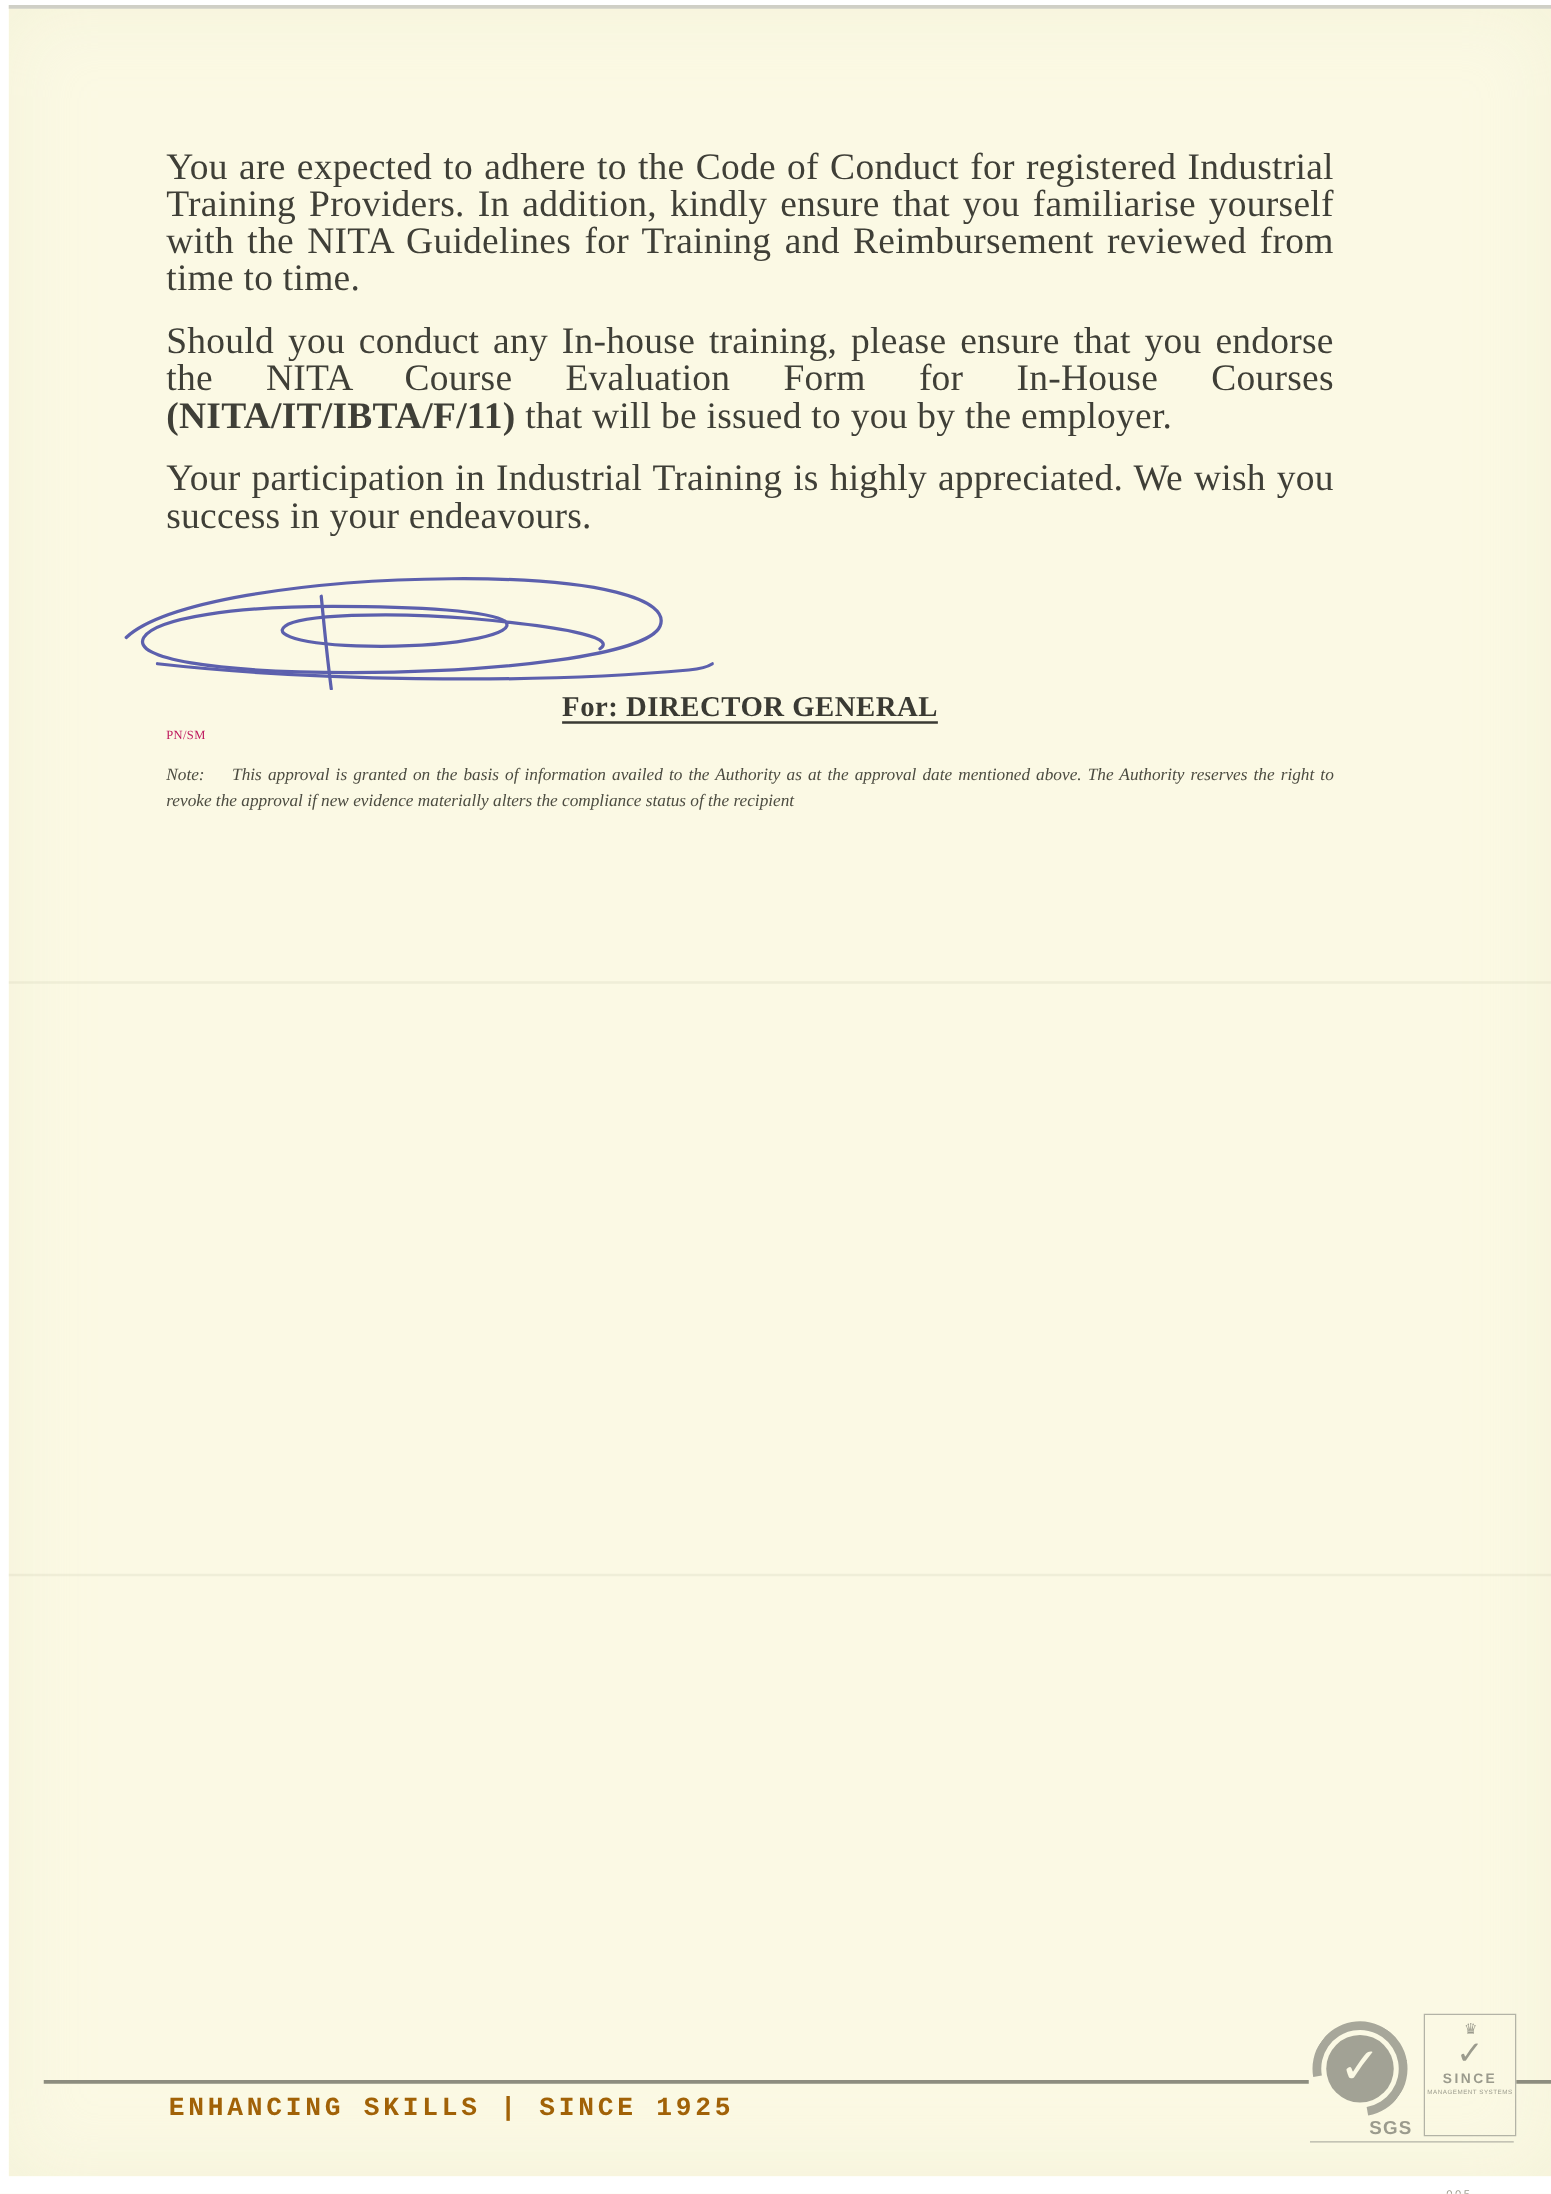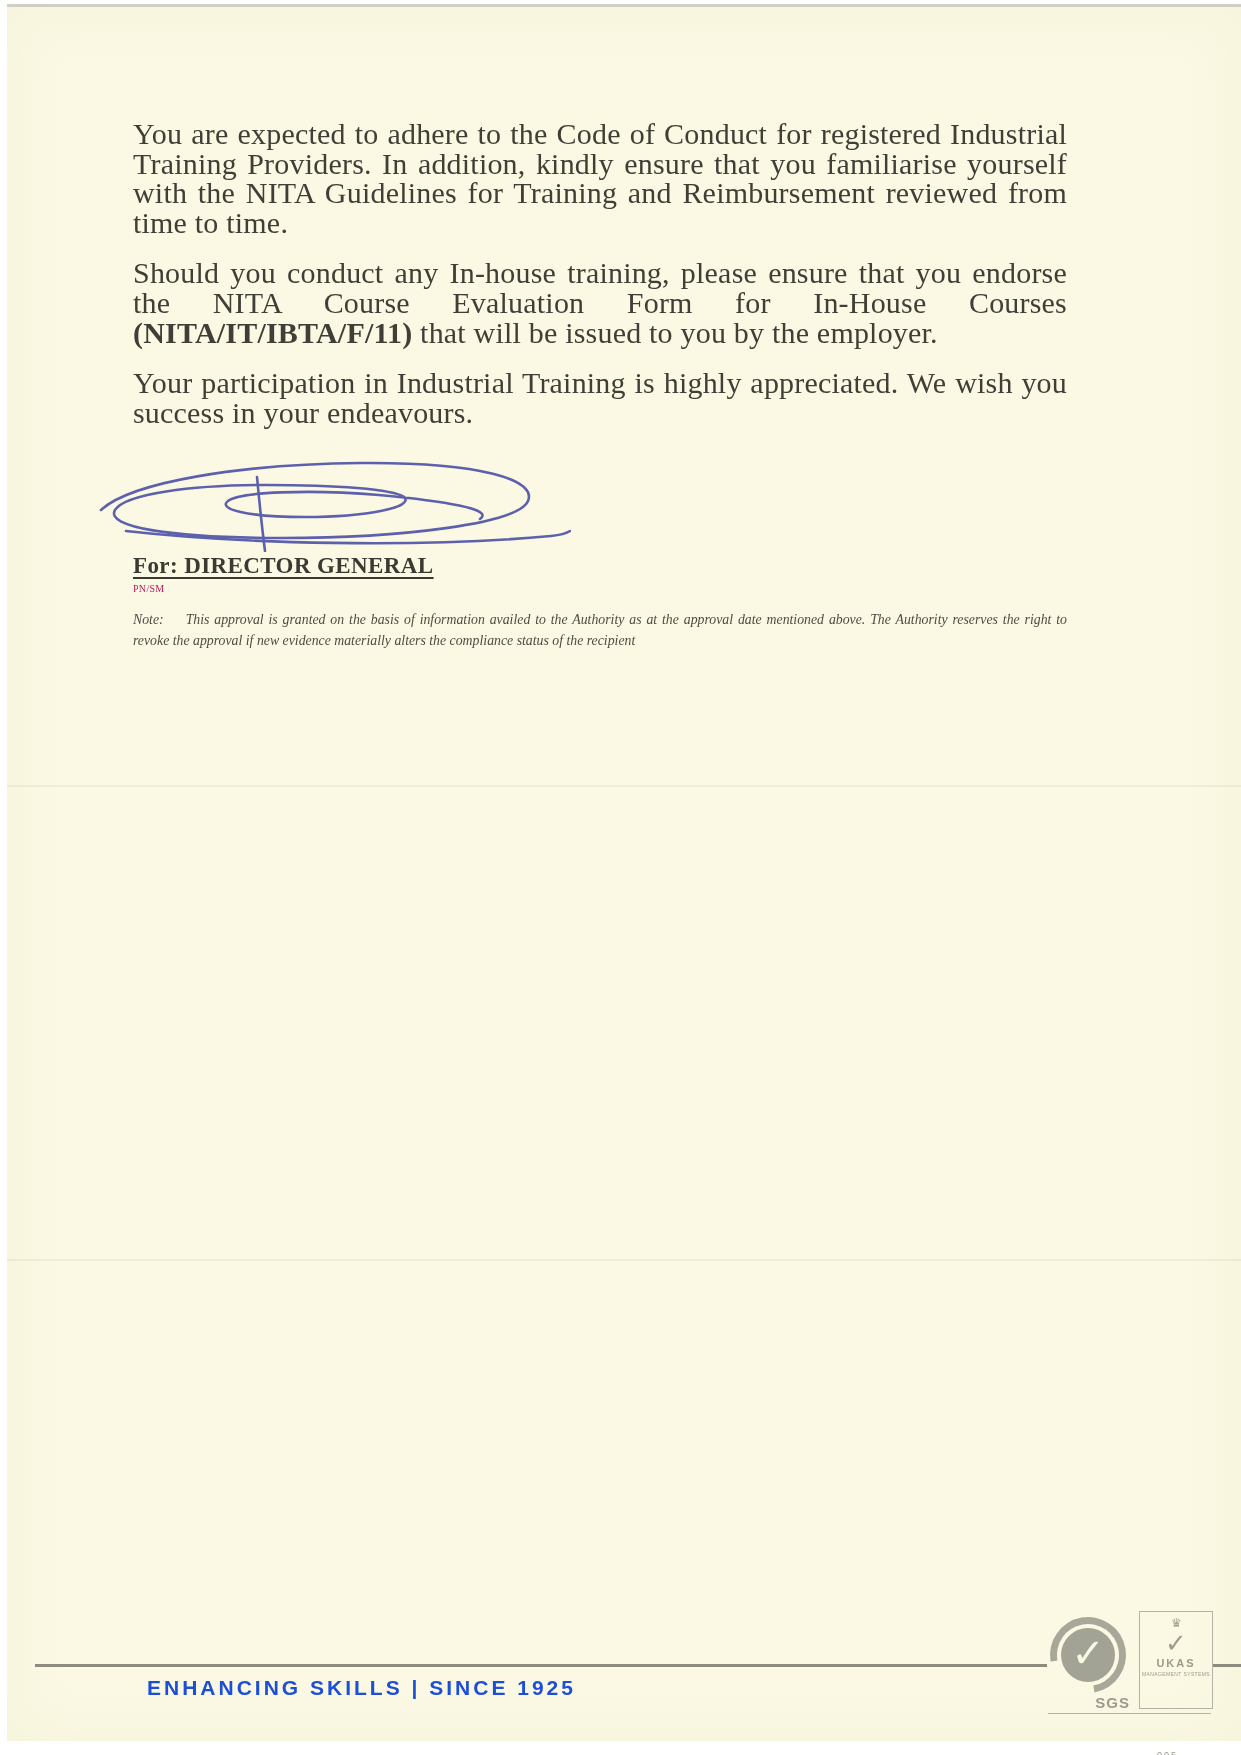--- a/index.html
+++ b/index.html
@@ -48,20 +48,21 @@
   .sig-name{
     font-size:23px;font-weight:bold;color:#3a3a33;
     margin-top:2px;letter-spacing:.3px;
   }
   .sig-title{
     font-size:23px;font-weight:bold;color:#3a3a33;
     text-decoration:underline;
     text-underline-offset:4px;
     letter-spacing:.4px;
     margin-top:1px;
+    text-align:center;
   }
   .sig-ref{
     font-size:10px;color:#be185d;margin-top:4px;letter-spacing:.3px;
   }
 
   .note{
     margin-top:16px;
     font-size:13.8px;
     font-style:italic;
     line-height:1.5;
@@ -75,26 +76,26 @@
   .footer{
     position:absolute;left:0;right:0;bottom:0;height:132px;
   }
   .rule{
     position:absolute;top:55px;height:3px;
     background:#8d8d7f;
   }
   .rule.left-seg{left:28px;width:1012px;}
   .rule.right-seg{right:0;width:28px;}
   .tagline{
-    position:absolute;left:140px;top:67px;
-    font-family:Liberation Sans, sans-serif;
+    position:absolute;left:128px;top:67px;
+    font-family:Liberation Mono, monospace;
     font-size:21px;
     font-weight:600;
     letter-spacing:3px;
-    color:#1d4ed8;
+    color:#a16207;
   }
 
   
   .sgs-logo{
     position:absolute;left:1041px;top:6px;width:84px;height:98px;
   }
   .sgs-ring{
     position:absolute;left:2px;top:2px;width:62px;height:62px;
     border:7px solid #a7a79a;
     border-radius:50%;
@@ -178,20 +179,20 @@
 
     <div class="sgs-logo">
       <div class="sgs-ring"></div>
       <div class="sgs-core">✓</div>
       <div class="sgs-text">SGS</div>
     </div>
 
     <div class="ukas-box">
       <div class="ukas-crown">♛</div>
       <div class="ukas-check">✓</div>
-      <div class="ukas-name">UKAS</div>
+      <div class="ukas-name">SINCE</div>
       <div class="ukas-sub">MANAGEMENT SYSTEMS</div>
     </div>
     <div class="logo-underline"></div>
     <div class="ukas-number">005</div>
   </div>
 
 </div>
 
 </body></html>

